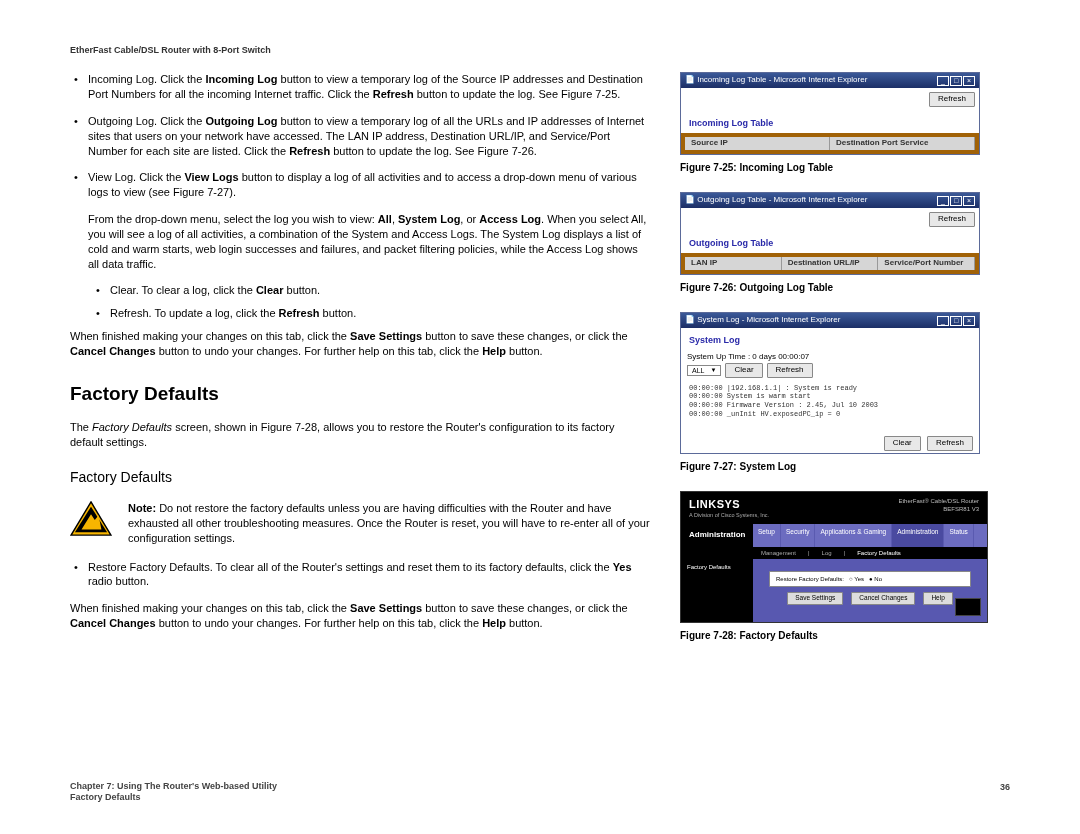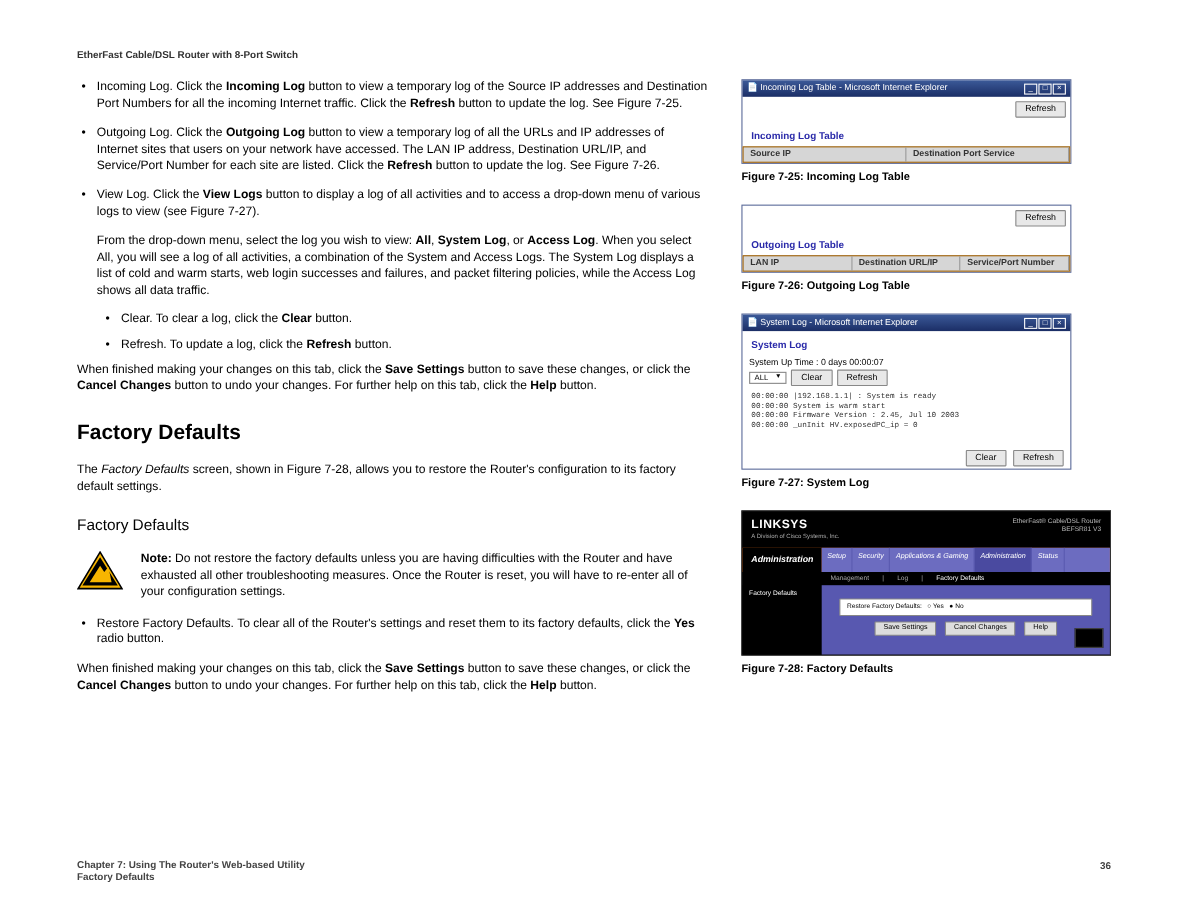--- a/index.html
+++ b/index.html
@@ -37,29 +37,29 @@
   .warn-icon svg { width: 42px; height: 36px; }
   .fig { margin-bottom: 18px; }
   .figcap { font-size: 10px; font-weight: bold; margin-top: 6px; text-align: left; }
   .browser-win { border: 1px solid #5b6a99; width: 300px; background: #fff; font-size: 8px; }
   .titlebar { background: linear-gradient(#3b5998,#1b2e66); color: #fff; padding: 2px 4px; display:flex; justify-content: space-between; align-items:center; font-size: 8px; }
   .titlebar .ctlbox { display:flex; gap:1px;}
   .titlebar .ctl { width:12px; height:10px; border:1px solid #fff; font-size:7px; text-align:center; line-height:8px;}
   .log-title-blue { color: #2a2aa9; font-weight:bold; padding: 6px 8px 4px 8px; font-size: 9px;}
   .refresh-btn { border:1px solid #888; background:#e8e8e8; padding:1px 8px; font-size:8px; margin:4px; border-radius:1px; display:inline-block;}
   .refresh-row { text-align:right; }
-  .col-hdr { background:#d6d6d6; border:1px solid #a16207; display:flex; font-size:8px; color:#333; font-weight:bold; }
+  .col-hdr { background:#d6d6d6; border:4px solid #a16207; display:flex; font-size:8px; color:#333; font-weight:bold; }
   .col-hdr > div { padding:1px 6px; border-right:1px solid #999; flex:1; }
   .sys-body { padding: 4px 8px; font-family: "Courier New", monospace; font-size:7px; line-height:1.25; color:#333; min-height:54px;}
-  .router-fig { width:336px; background:#000; color:#fff; font-size:7px; border:1px solid #333;}
+  .router-fig { width:308px; background:#000; color:#fff; font-size:7px; border:1px solid #333;}
   .router-top { background: #000; display:flex; justify-content:space-between; padding:5px 8px; align-items:flex-start;}
   .linksys { font-weight:bold; font-size:11px; letter-spacing:0.5px;}
   .sublin { font-size:5.5px; color:#aaa; }
   .topright { text-align:right; font-size:6px; color:#bbb;}
-  .admin-bar { display:flex; background:#f97316;font-style:italic; }
+  .admin-bar { display:flex; background:#a3a3a3; }
   .admin-label { background:#000; color:#fff; font-weight:bold; font-size:8px; padding:6px 8px; width:72px; }
   .tabs { display:flex; flex:1; background:#6c6cc0; font-size:6.5px; color:#fff; }
   .tabs > div { padding:4px 5px; border-right:1px solid #5a5ab0; }
   .subtabs { background:#000; color:#aaa; font-size:6px; padding:2px 8px 2px 80px; display:flex; gap:12px;}
   .black-row { display:flex; background:#000;}
   .black-row .nav { width:72px; background:#000; color:#fff; font-size:6px; padding:4px 6px;}
   .black-row .content { flex:1; background:#5858b0; padding: 12px 10px; min-height:60px; position:relative; font-size:6px;}
   .white-panel { background:#fff; color:#000; border:1px solid #888; padding:3px 6px; border-radius:1px; margin:0 6px;}
   .btn-row { display:flex; justify-content:center; gap:8px; padding:5px 0;}
   .mini-btn { background:#ddd; border:1px solid #888; color:#000; padding:1px 7px; font-size:6.5px; border-radius:1px;}
@@ -161,20 +161,28 @@
         <div class="col-hdr">
           <div>Source IP</div>
             <div>Destination Port Service</div>
         </div>
       </div>
       <div class="figcap">Figure 7-25: Incoming Log Table</div>
     </div>
 
     <div class="fig">
       <div class="browser-win">
+        <div class="titlebar">
+          <span>📄 <span>Outgoing Log Table - Microsoft Internet Explorer</span></span>
+          <span class="ctlbox">
+              <span class="ctl">_</span>
+              <span class="ctl">□</span>
+              <span class="ctl">×</span>
+            </span>
+        </div>
         <div class="refresh-row"><span class="refresh-btn">Refresh</span></div>
         <div class="log-title-blue">Outgoing Log Table</div>
         <div class="col-hdr">
           <div>LAN IP</div>
             <div>Destination URL/IP</div>
             <div>Service/Port Number</div>
         </div>
       </div>
       <div class="figcap">Figure 7-26: Outgoing Log Table</div>
     </div>

